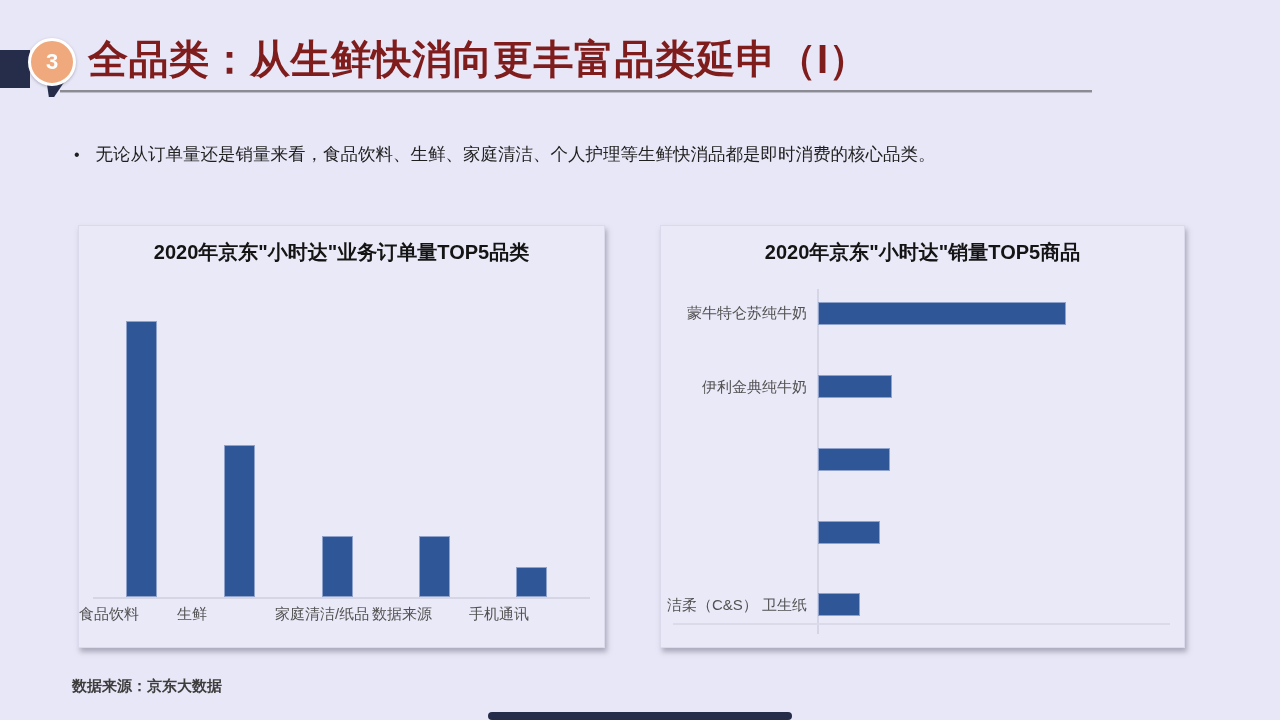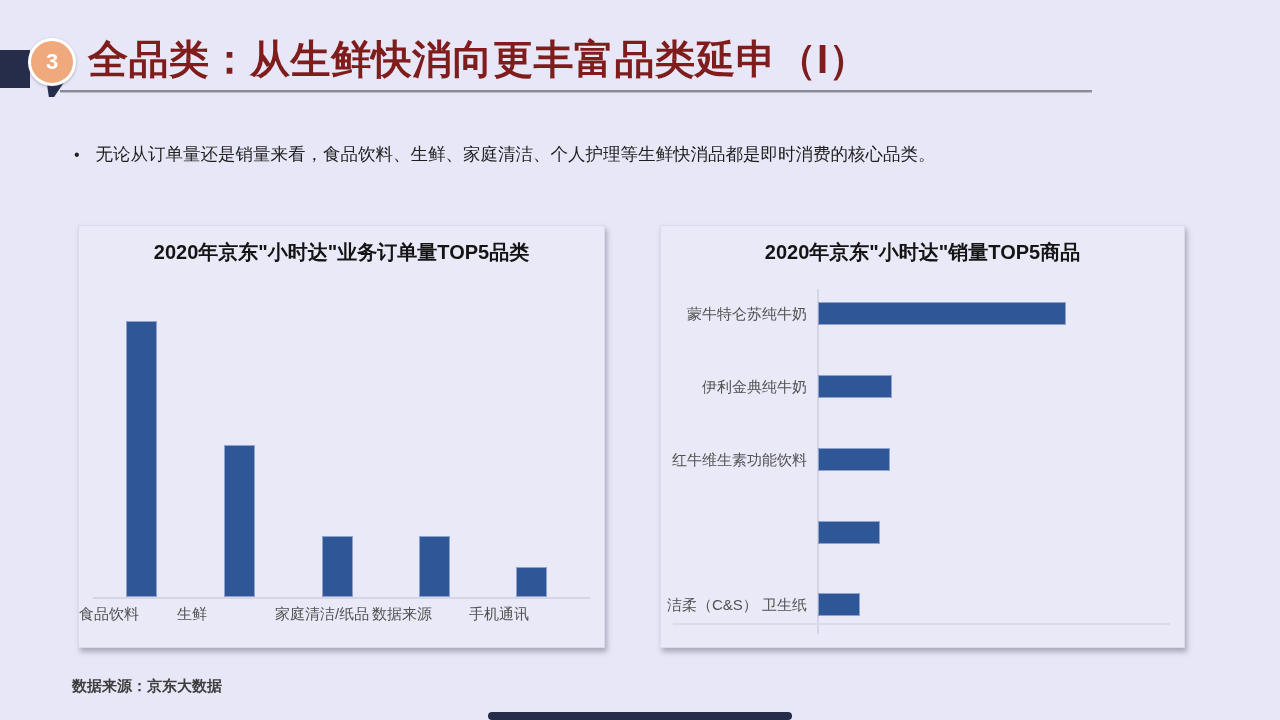--- a/index.html
+++ b/index.html
@@ -89,31 +89,28 @@
         <div class="vlabel" style="left: 390px;">手机通讯</div>
       </div>
   </section>
 
   <section class="panel panel-right">
     <div class="chart-title">2020年京东"小时达"销量TOP5商品</div>
     <div class="plot" id="hplot">
       <div class="y-axis"></div>
       <div class="h-baseline"></div>
     <div class="hbar" style="left: 157px; top: 76px; width: 248px; background: rgb(47, 86, 150);"></div>
-        <div class="hlabel-box" style="top: 64.5px;">
+        <div class="hlabel-box" style="top: 64.5px; font-family: Liberation Serif, serif;">
           <span>蒙牛特仑苏纯牛奶</span>
         </div>
         <div class="hbar" style="left: 157px; top: 149px; width: 74px; background: rgb(47, 86, 150);"></div>
         <div class="hlabel-box" style="top: 137.5px;">
           <span>伊利金典纯牛奶</span>
         </div>
         <div class="hbar" style="left: 157px; top: 222px; width: 72px; background: rgb(47, 86, 150);"></div>
-        <div class="hlabel-box" style="top: 210.5px;">
-          <span>红牛维生素功能饮料</span>
-        </div>
         <div class="hbar" style="left: 157px; top: 295px; width: 62px; background: rgb(47, 86, 150);"></div>
         <div class="hbar" style="left: 157px; top: 367px; width: 42px; background: rgb(47, 86, 150);"></div>
         <div class="hlabel-box" style="top: 355.5px;">
           <span>洁柔（C&amp;S） 卫生纸</span>
         </div>
       </div>
   </section>
 
   <div class="source">数据来源：京东大数据</div>
   <div class="bottom-bar"></div>

